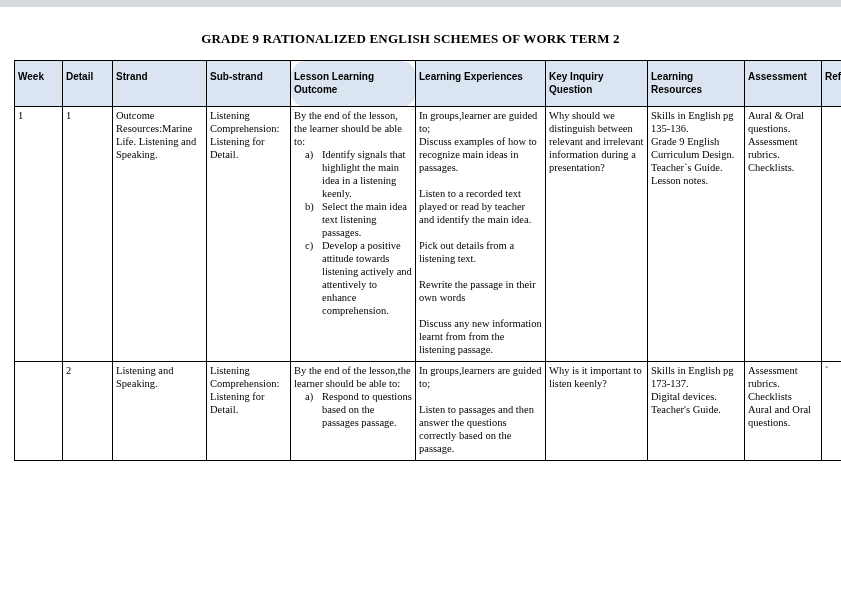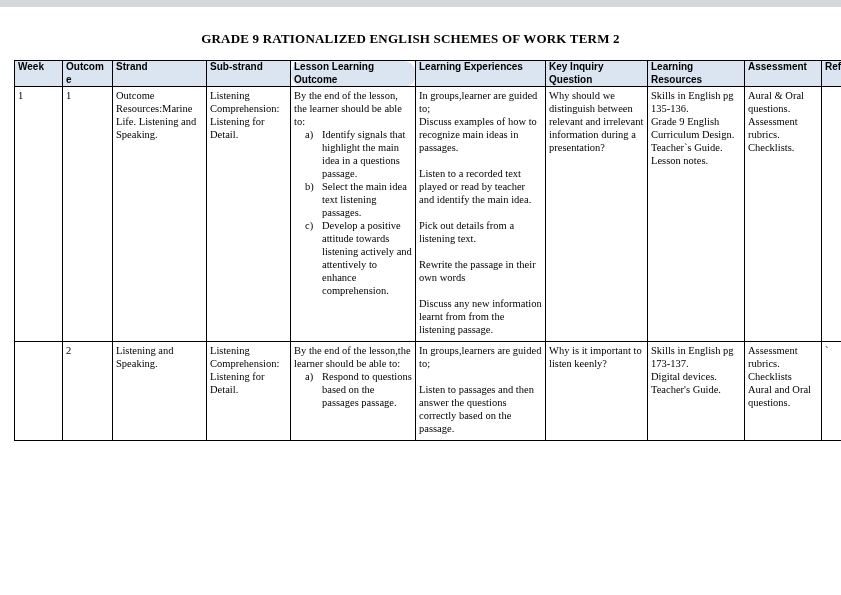--- a/index.html
+++ b/index.html
@@ -36,21 +36,21 @@
     width: 813px;
   }
   table.schemes th {
     background: var(--header-bg, #dbe5f1);
     font-family: "Liberation Sans", sans-serif;
     font-size: 10px;
     font-weight: bold;
     text-align: left;
     vertical-align: top;
     border: 1px solid #000;
-    padding: 0 3px;
+    padding: 10px 3px;
     line-height: 1.25;
     overflow-wrap: break-word;
   }
   table.schemes td {
     border: 1px solid #000;
     vertical-align: top;
     padding: 2px 3px 5px 3px;
     font-size: 10.5px;
     line-height: 1.24;
     overflow-wrap: break-word;
@@ -80,21 +80,21 @@
 
 <div class="top-strip"></div>
 
 <div class="page">
   <div class="title">GRADE 9 RATIONALIZED ENGLISH SCHEMES OF WORK TERM 2</div>
 
   <table class="schemes">
     <thead>
       <tr id="header-row">
           <th style="width: 41px;">Week</th>
-          <th style="width: 43px;">Outcome</th>
+          <th style="width: 43px;">Detail</th>
           <th style="width: 87px;">Strand</th>
           <th style="width: 77px;">Sub-strand</th>
           <th style="width: 118px; border-radius: 15px;">Lesson Learning Outcome</th>
           <th style="width: 123px;">Learning Experiences</th>
           <th style="width: 95px;">Key Inquiry Question</th>
           <th style="width: 90px;">Learning Resources</th>
           <th style="width: 70px;">Assessment</th>
           <th style="width: 69px;">Reflection</th>
         </tr>
     </thead>
@@ -110,21 +110,21 @@
             <div class="para">Outcome Resources:Marine Life. Listening and Speaking.</div>
           </td>
           <td>
             <div class="para">Listening Comprehension: Listening for Detail.</div>
           </td>
           <td>
             <div class="para">By the end of the lesson, the learner should be able to:</div>
             <div class="letter-list">
               <div class="list-item">
                 <span class="marker">a)</span>
-                <span class="item-text">Identify signals that highlight the main idea in a questions passage.</span>
+                <span class="item-text">Identify signals that highlight the main idea in a listening keenly.</span>
               </div>
               <div class="list-item">
                 <span class="marker">b)</span>
                 <span class="item-text">Select the main idea text listening passages.</span>
               </div>
               <div class="list-item">
                 <span class="marker">c)</span>
                 <span class="item-text">Develop a positive attitude towards listening actively and attentively to enhance comprehension.</span>
               </div>
             </div>

